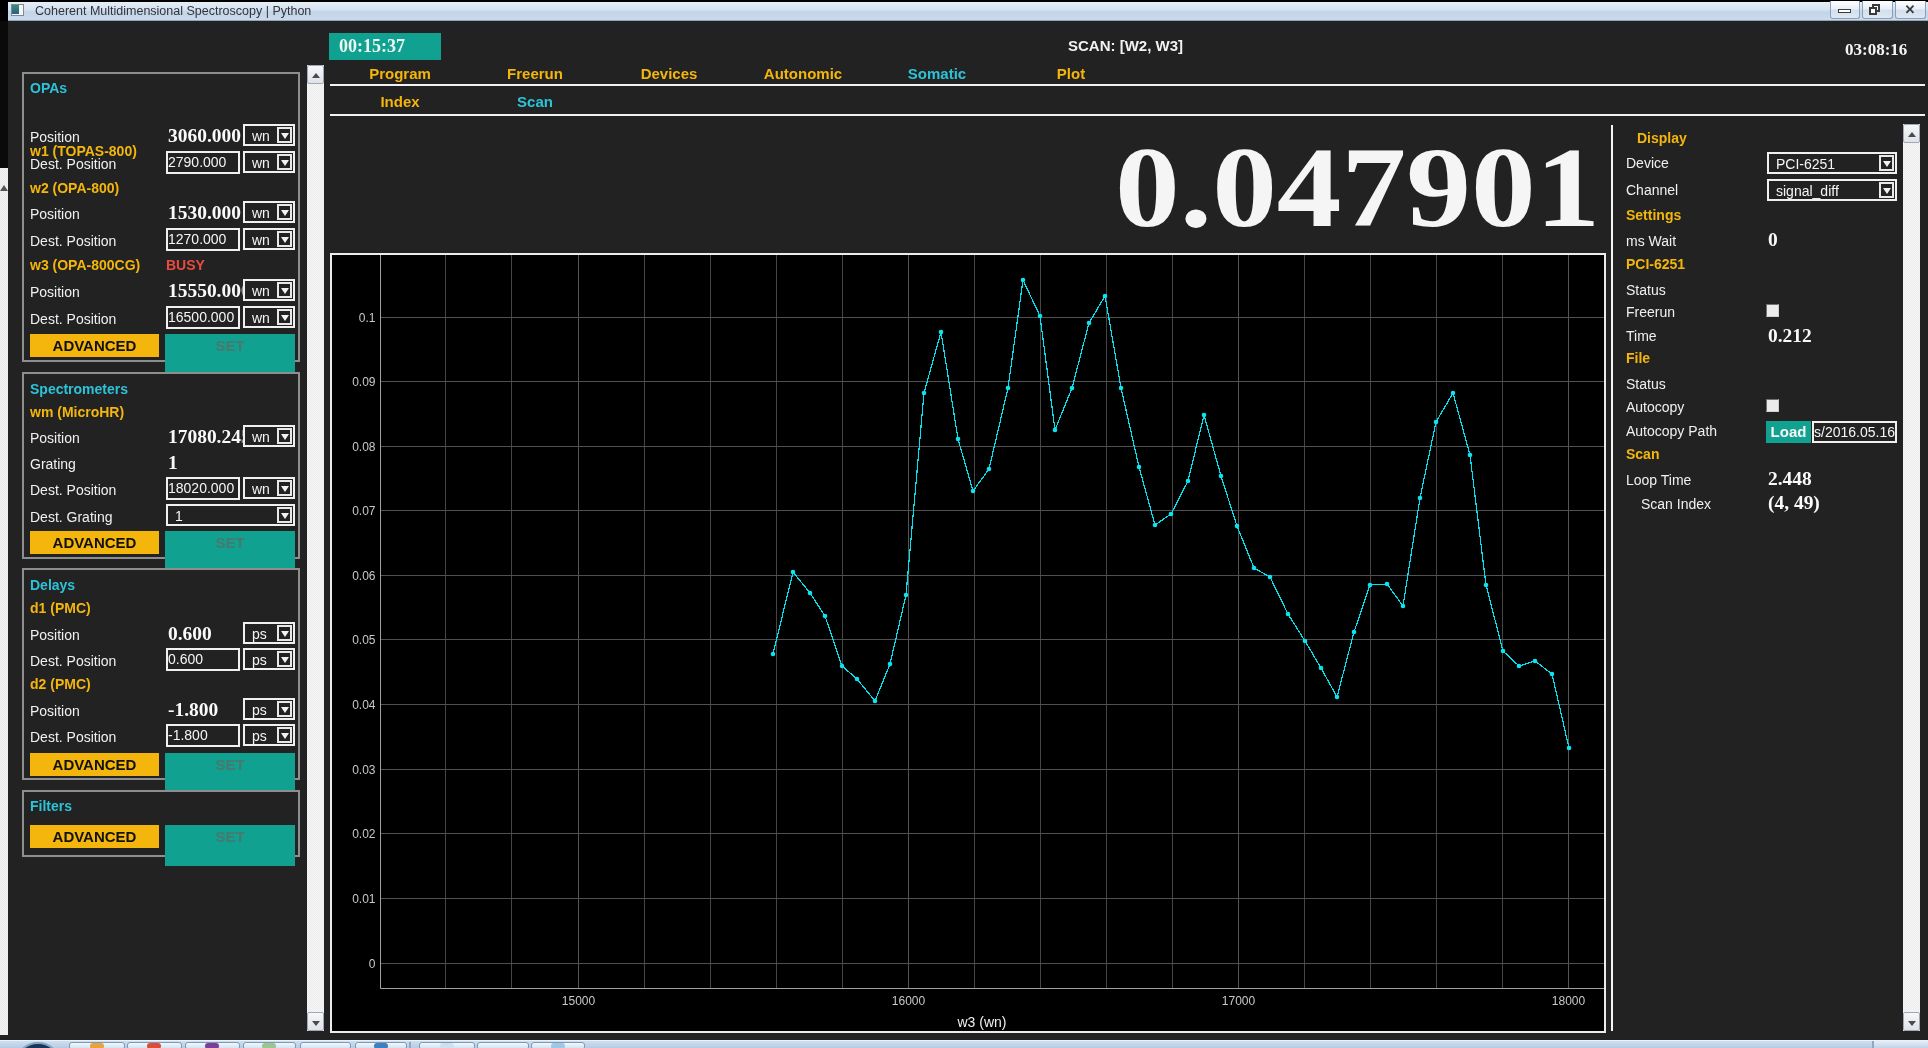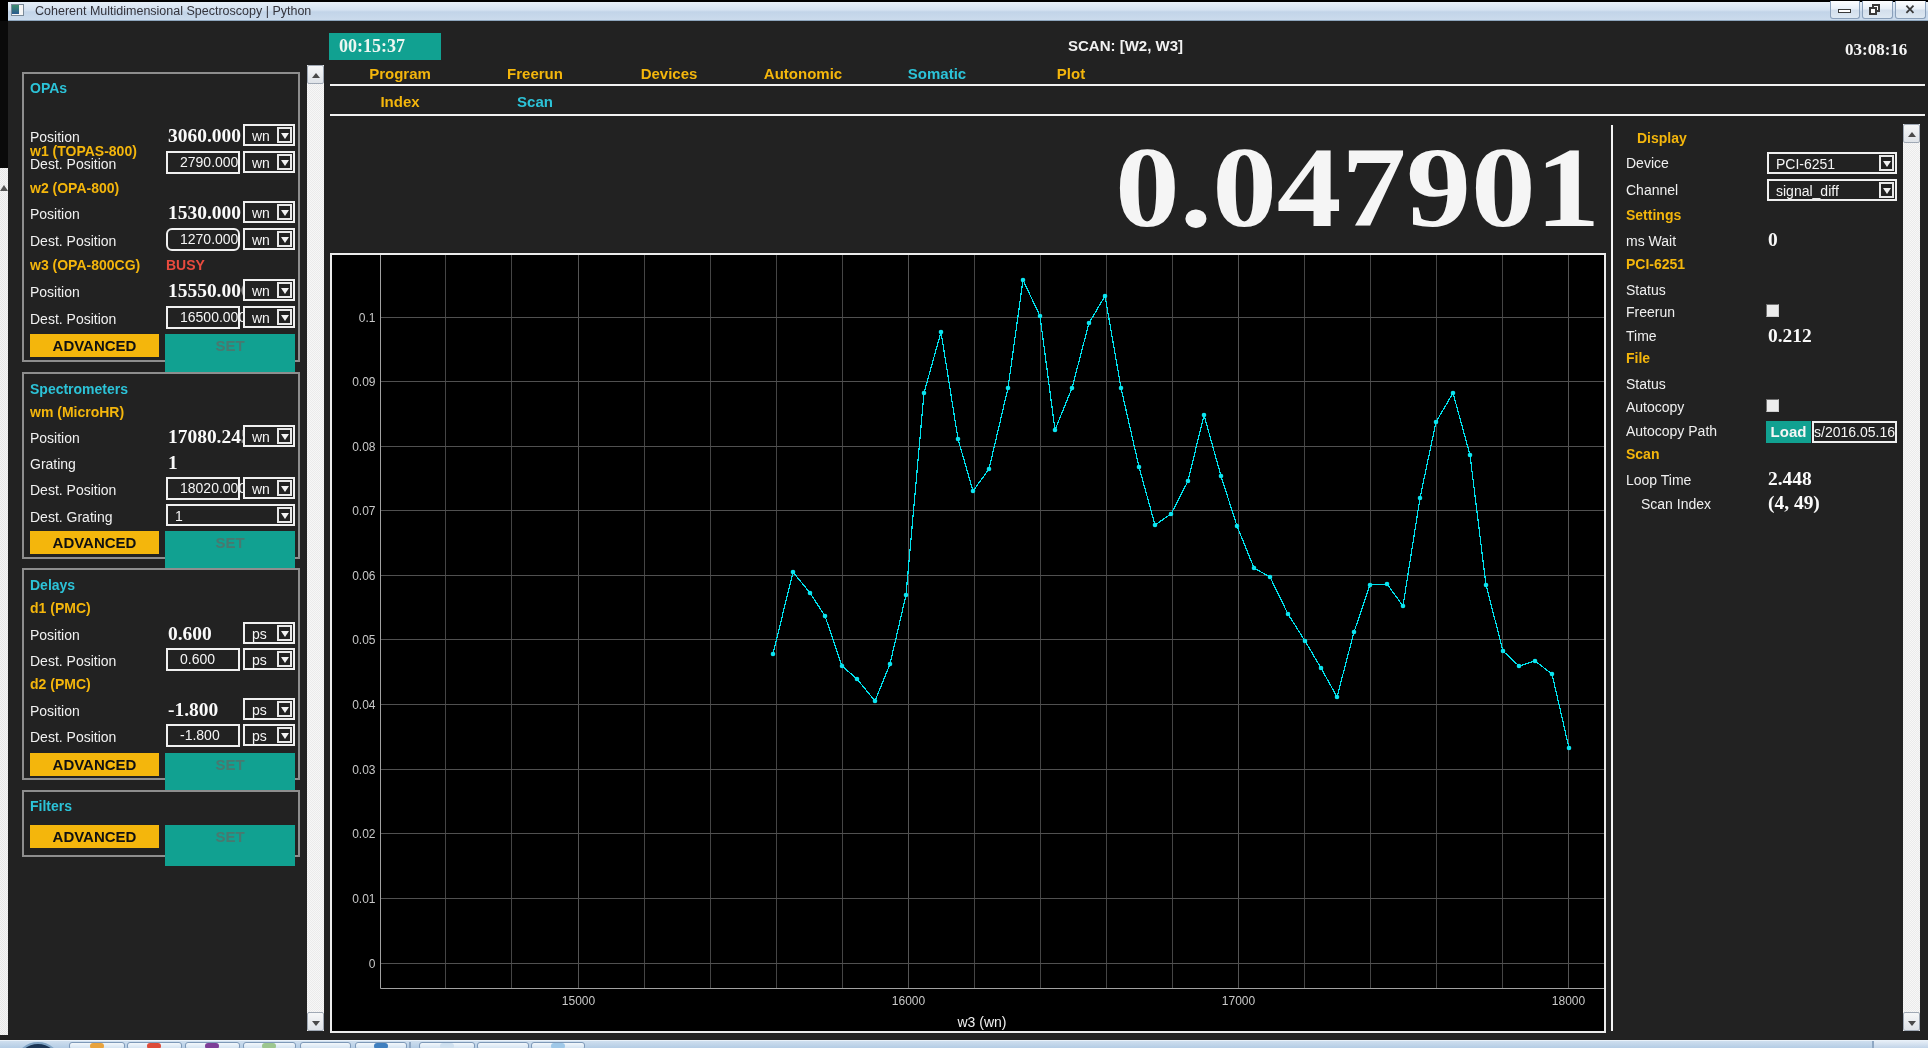--- a/index.html
+++ b/index.html
@@ -29,21 +29,21 @@
   .tab { top:65px; width:134px; text-align:center; font-size:15px; font-weight:bold; color:#f4b60c; }
   .tab2 { top:93px; }
   .tabactive { color:#2cc3d8; }
   .underline { left:330px; width:1595px; height:2px; background:#f2f2f2; }
   
   .grp { left:22px; width:278px; border:2px solid #8e8e8e; background:#222222; }
   .hcyan { color:#2cc3d8; font-weight:bold; font-size:14px; }
   .hyel  { color:#f4b60c; font-weight:bold; font-size:14px; }
   .lbl   { color:#f0f0f0; font-size:14px; padding-top:1px; }
   .val   { color:#fafafa; font-family:"Liberation Serif",serif; font-weight:bold; font-size:18px; line-height:18px; transform:scaleX(1.08); transform-origin:0 0; white-space:nowrap; margin-top:1px; }
-  .inp   { background:#222222; border:2px solid #f0f0f0; color:#f5f5f5; font-size:14px; padding-left:12px; height:23px; line-height:19px; }
+  .inp   { background:#222222; border:2px solid #f0f0f0; color:#f5f5f5; font-size:14px; padding-left:0; height:23px; line-height:19px; }
   .dd    { background:#222222; border:2px solid #f0f0f0; height:22px; color:#f5f5f5; font-size:14px; }
   .dd .tx { position:absolute; left:7px; top:2px; }
   .dd .ar { position:absolute; right:1px; top:1px; bottom:1px; width:15px; border:2px solid #e8e8e8; }
   .dd .ar:before { content:""; position:absolute; left:2px; top:4px; border:4px solid transparent; border-top:6px solid #f2f2f2; }
   .badv { background:#f4b60c; color:#111; font-weight:bold; font-size:15px; text-align:center; line-height:23px; width:129px; height:23px; }
   .bset { background:#11a191; color:#49786f; font-weight:bold; font-size:15px; text-align:center; line-height:23px; width:130px; height:41px; }
   
   .sbtrack { width:17px; background:#f2f2f2; background-image:repeating-conic-gradient(#f7f7f7 0% 25%, #ebebeb 0% 50%); background-size:2px 2px; }
   .sbbtn { width:17px; height:19px; background:linear-gradient(#f6f7f8,#dfe3e8); border:1px solid #9fa8b4; border-radius:2px; }
   .sbbtn:before { content:""; position:absolute; left:4px; }
@@ -111,21 +111,21 @@
       <span class="ar"></span>
     </div>
   <div class="abs hyel" style="left:30px;top:180px;">w2 (OPA-800)</div>
   <div class="abs lbl" style="left:30px;top:205px;">Position</div>
   <div class="abs val" style="left:168px;top:203px;">1530.000</div>
   <div class="abs dd" style="left:243px;top:201px;width:52px;">
       <span class="tx">wn</span>
       <span class="ar"></span>
     </div>
   <div class="abs lbl" style="left:30px;top:232px;">Dest. Position</div>
-  <div class="abs inp" style="left:166px;top:228px;width:74px;border-radius:6px;">1270.000</div>
+  <div class="abs inp" style="left:166px;top:228px;width:74px;">1270.000</div>
   <div class="abs dd" style="left:243px;top:228px;width:52px;">
       <span class="tx">wn</span>
       <span class="ar"></span>
     </div>
   <div class="abs hyel" style="left:30px;top:257px;">w3 (OPA-800CG)</div>
   <div class="abs hyel" style="left:166px;top:257px;color:#e94b3e;">BUSY</div>
   <div class="abs lbl" style="left:30px;top:283px;">Position</div>
   <div class="abs val" style="left:168px;top:281px;width:69px;overflow:hidden;">15550.000</div>
   <div class="abs dd" style="left:243px;top:279px;width:52px;">
       <span class="tx">wn</span>

